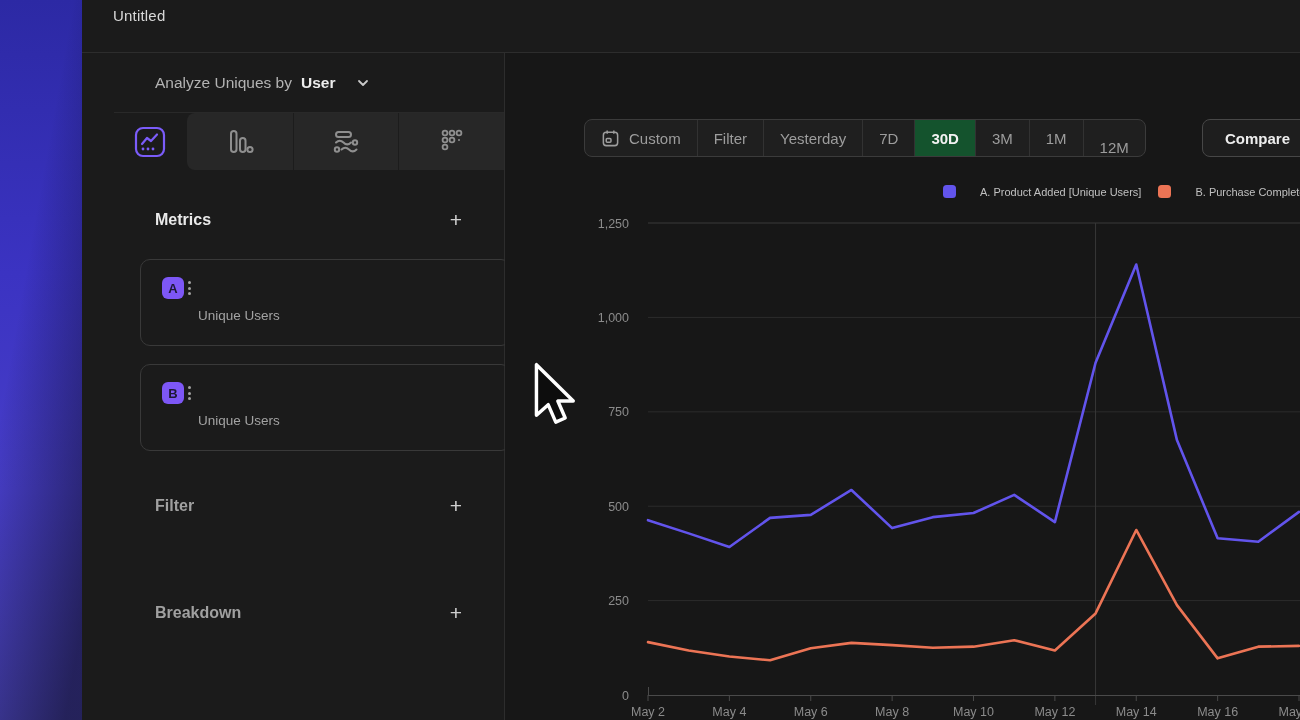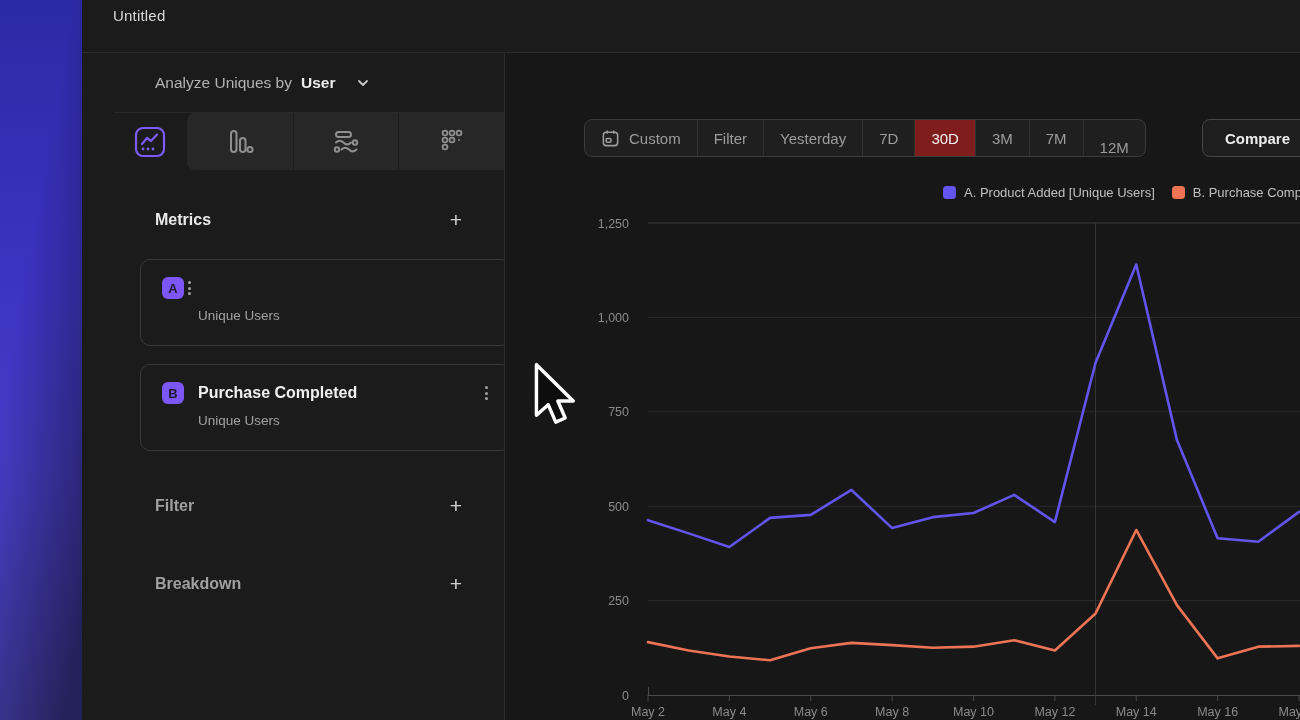--- a/index.html
+++ b/index.html
@@ -46,41 +46,41 @@
   .metric-card.second { margin-top:18px; }
   .mc-row1 { display:flex; align-items:center; }
   .mc-badge { width:22px; height:22px; border-radius:6px; background:#7d57f6; color:#1d1836;
     font-size:13px; font-weight:700; display:flex; align-items:center; justify-content:center; }
   .mc-name { margin-left:14px; font-size:16px; font-weight:700; color:#f0f0f0; flex:1; }
   .kebab { display:flex; flex-direction:column; gap:2.5px; padding:3px 4px; cursor:pointer; }
   .kebab i { width:3px; height:3px; border-radius:50%; background:#a3a3a3; }
   .mc-sub { margin:9px 0 0 36px; font-size:13.5px; color:#a3a3a3; }
 
   .section-head.filter { margin-top:45px; }
-  .section-head.breakdown { margin-top:58px; }
+  .section-head.breakdown { margin-top:87px; }
   .section-head .soft-label { font-size:16px; font-weight:600; color:#a0a0a0; }
 
   
   .main { position:absolute; left:505px; top:53px; width:795px; height:667px; background:#171717; }
   .range-group { position:absolute; left:79px; top:66px; height:38px; display:flex;
     border:1px solid #3b3b3b; border-radius:8px; background:#1f1f1f; overflow:hidden; }
   .seg { display:flex; align-items:center; gap:9px; padding:0 16px; height:100%;
     font-size:15px; color:#9d9d9d; background:transparent; border:none; border-right:1px solid #323232;
     font-family:inherit; cursor:pointer; white-space:nowrap; }
   .seg:last-child { border-right:none;align-items:flex-end; }
-  .seg.active { background:#7f1d1d; color:#f3f3f3; font-weight:400; }
+  .seg.active { background:#14532d; color:#f3f3f3; font-weight:700; }
   .compare-btn { position:absolute; left:697px; top:66px; height:38px; width:132px;
     border:1px solid #474747; border-radius:8px; background:#1e1e1e; color:#ededed;
     font-size:15px; font-weight:700; display:flex; align-items:center; padding-left:22px;
     font-family:inherit; cursor:pointer; }
 
   .legend { position:absolute; left:438px; top:132px; display:flex; gap:17px; white-space:nowrap; }
   .legend-item { display:flex; align-items:center; gap:8px; cursor:pointer; }
   .legend-swatch { width:13px; height:13px; border-radius:3.5px; }
-  .legend-label { font-size:13px; color:#c0c0c0; }
+  .legend-label { font-size:11px; color:#c0c0c0;margin-left:16px; }
 
   .chart { position:absolute; left:0; top:0; width:795px; height:667px; }
   .chart text { font-family:"Liberation Sans", sans-serif; }
 
   .cursor { position:absolute; left:533px; top:360px; pointer-events:none; }
 </style>
 </head>
 <body>
 
 <div class="stage">
@@ -157,21 +157,20 @@
             <i></i>
             <i></i>
           </span>
       </div>
       <div class="mc-sub">Unique Users</div>
     </div>
 
     <div class="metric-card second">
       <div class="mc-row1">
         <span class="mc-badge">B</span>
-        <span class="mc-name">Purchase Completed</span>
         <span class="kebab">
             <i></i>
             <i></i>
             <i></i>
           </span>
       </div>
       <div class="mc-sub">Unique Users</div>
     </div>
 
     <div class="section-head filter">
@@ -206,21 +205,21 @@
         <button class="seg">
           <span>7D</span>
         </button>
         <button class="seg active">
           <span>30D</span>
         </button>
         <button class="seg">
           <span>3M</span>
         </button>
         <button class="seg">
-          <span>7M</span>
+          <span>1M</span>
         </button>
         <button class="seg">
           <span>12M</span>
         </button>
       </div>
     <button class="compare-btn">Compare</button>
     <div class="legend">
         <div class="legend-item">
           <span class="legend-swatch" style="background: rgb(98, 84, 236);"></span>
           <span class="legend-label">A. Product Added [Unique Users]</span>

